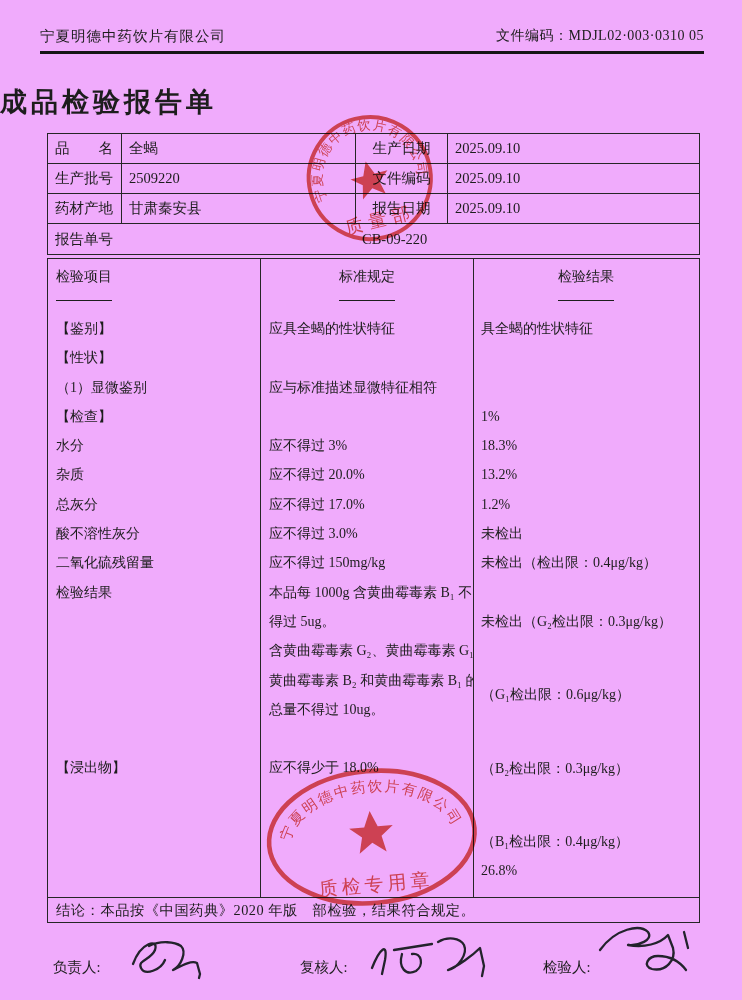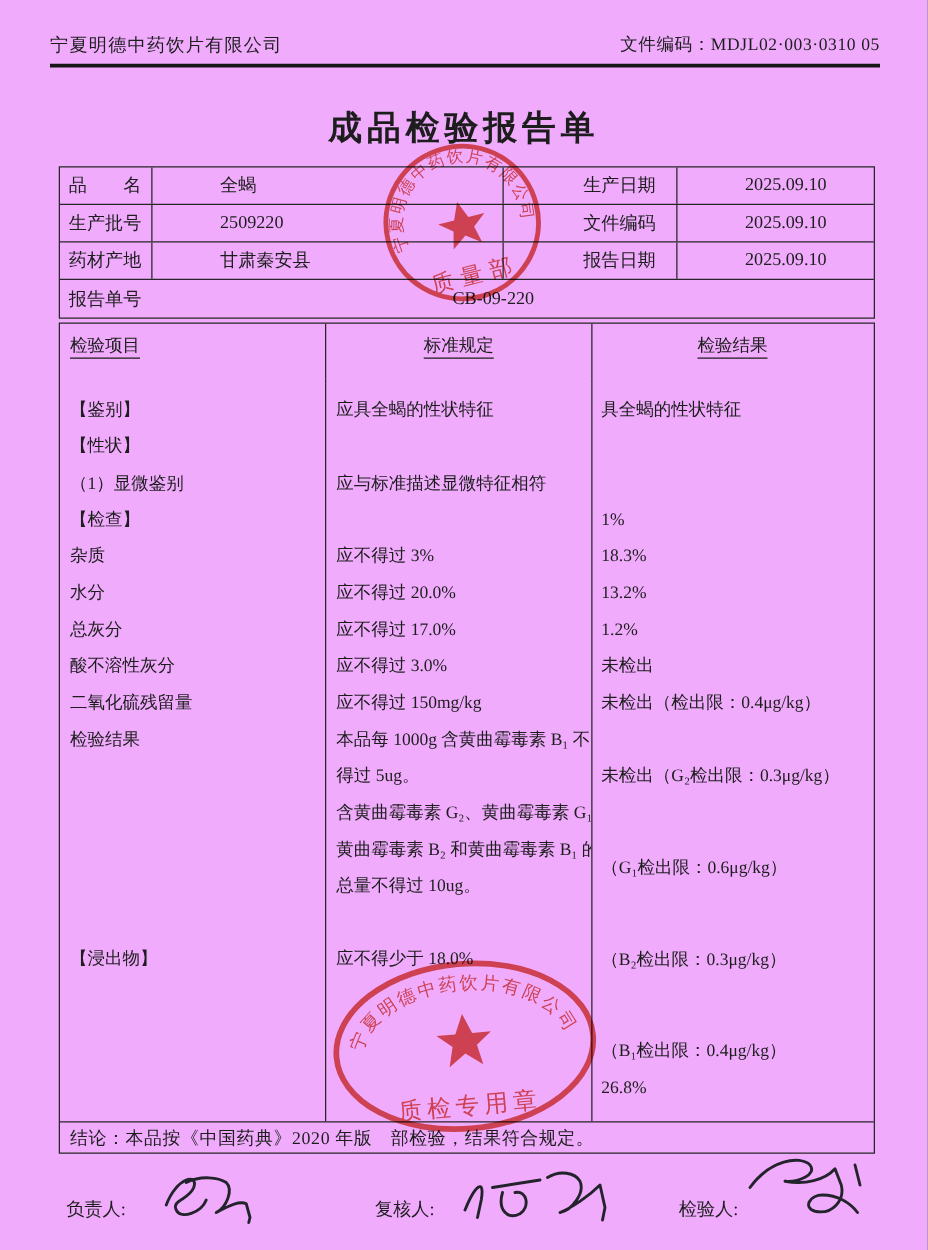--- a/index.html
+++ b/index.html
@@ -6,42 +6,42 @@
   .page{
     position:relative;width:742px;height:1000px;background:#f0abfc;
     font-family:"Liberation Serif","DejaVu Serif",serif;color:#1d1d1d;
     overflow:hidden;margin:0 auto;
   }
   
   .hdr-company{position:absolute;left:40px;top:27px;font-size:14.5px;letter-spacing:1px;}
   .hdr-code{position:absolute;right:38px;top:27px;font-size:14px;letter-spacing:.5px;}
   .hdr-rule{position:absolute;left:40px;top:51px;width:664px;height:2.6px;background:#161616;}
   
-  .title{position:absolute;left:0;top:84px;width:100%;text-align:center;
+  .title{position:absolute;left:0;top:84px;width:100%;
          font-size:27px;font-weight:bold;letter-spacing:4px;}
   
   .info-table{position:absolute;left:47px;top:133px;width:653px;border:1.6px solid #262626;
               box-sizing:border-box;font-size:14.5px;}
   .info-row{display:grid;grid-template-columns:74px 234px 92px 250px;height:30px;
-            border-bottom:1.4px solid #262626;box-sizing:border-box;gap:47px;}
+            border-bottom:1.4px solid #262626;box-sizing:border-box;}
   .info-cell{display:flex;align-items:center;box-sizing:border-box;padding-left:7px;
              border-right:1.4px solid #262626;overflow:hidden;white-space:nowrap;}
   .info-cell.last{border-right:none;}
   .info-cell.c-label2{justify-content:center;padding-left:0;}
   .report-row{position:relative;height:30px;display:flex;align-items:center;box-sizing:border-box;}
   .report-no{position:absolute;left:314px;top:0;height:30px;display:flex;align-items:center;
              font-family:Liberation Serif, serif;}
   
   .main-table{position:absolute;left:47px;top:258px;width:653px;height:665px;
               border:1.6px solid #262626;box-sizing:border-box;font-size:14px;}
   .mt-head{display:grid;grid-template-columns:213px 213px 224px;height:44px;box-sizing:border-box;}
   .mt-head-cell{box-sizing:border-box;border-right:1.4px solid #262626;padding-top:9px;text-align:center;}
   .mt-head-cell.first{text-align:left;padding-left:8px;}
   .mt-head-cell.last{border-right:none;}
-  .mt-head-cell span{border-bottom:1px solid #1d1d1d;padding-bottom:1px;}
+  .mt-head-cell span{border-bottom:1px solid #1d1d1d;padding-bottom:16px;}
   .mt-body{display:grid;grid-template-columns:213px 213px 224px;height:594px;box-sizing:border-box;}
   .mt-col{box-sizing:border-box;border-right:1.4px solid #262626;padding-top:11px;overflow:hidden;}
   .mt-col.last{border-right:none;}
   .mt-line{height:29.3px;line-height:29.3px;padding-left:8px;white-space:nowrap;}
   .mt-col.result .mt-line{padding-left:7px;}
   .mt-line.indent{padding-left:52px;margin-top:44px;}
   .mt-conclusion{height:25px;border-top:1.4px solid #262626;box-sizing:border-box;
                  display:flex;align-items:center;padding-left:8px;font-size:14.3px;letter-spacing:.5px;}
   
   .sig-label{position:absolute;top:958px;font-size:14.5px;}
@@ -94,22 +94,22 @@
       <div class="mt-head-cell first"><span>检验项目</span></div>
       <div class="mt-head-cell"><span>标准规定</span></div>
       <div class="mt-head-cell last"><span>检验结果</span></div>
     </div>
     <div class="mt-body">
       <div class="mt-col" id="col-items">
           <div class="mt-line">【鉴别】</div>
           <div class="mt-line">【性状】</div>
           <div class="mt-line">（1）显微鉴别</div>
           <div class="mt-line">【检查】</div>
+          <div class="mt-line">水分</div>
           <div class="mt-line">杂质</div>
-          <div class="mt-line">水分</div>
           <div class="mt-line">总灰分</div>
           <div class="mt-line">酸不溶性灰分</div>
           <div class="mt-line">二氧化硫残留量</div>
           <div class="mt-line">检验结果</div>
           <div class="mt-line"></div>
           <div class="mt-line"></div>
           <div class="mt-line"></div>
           <div class="mt-line"></div>
           <div class="mt-line"></div>
           <div class="mt-line">【浸出物】</div>

